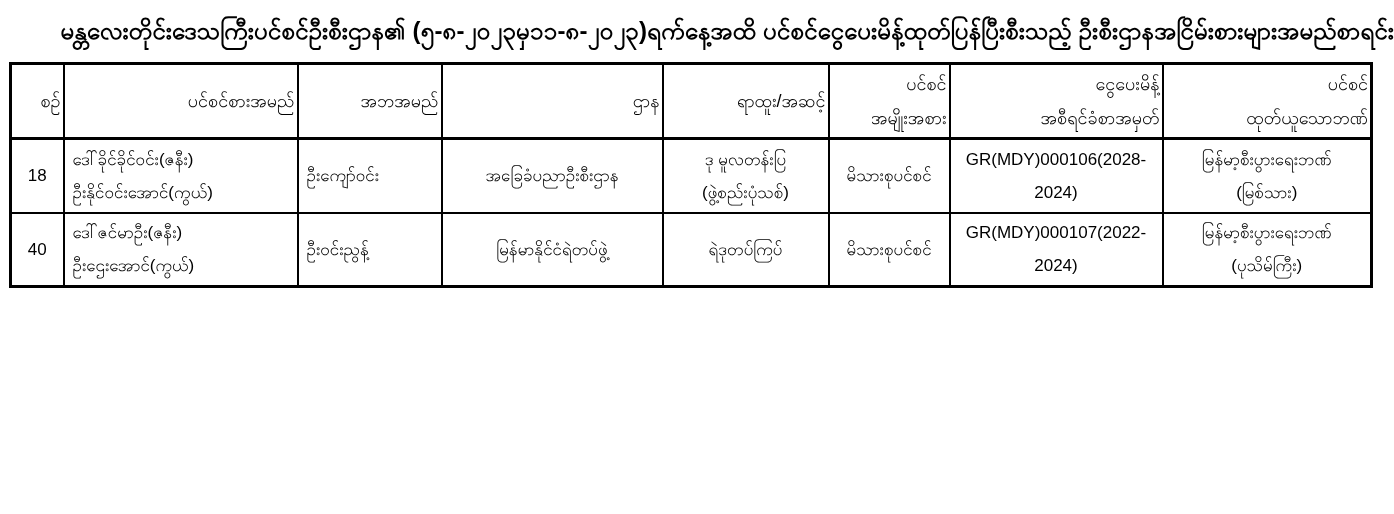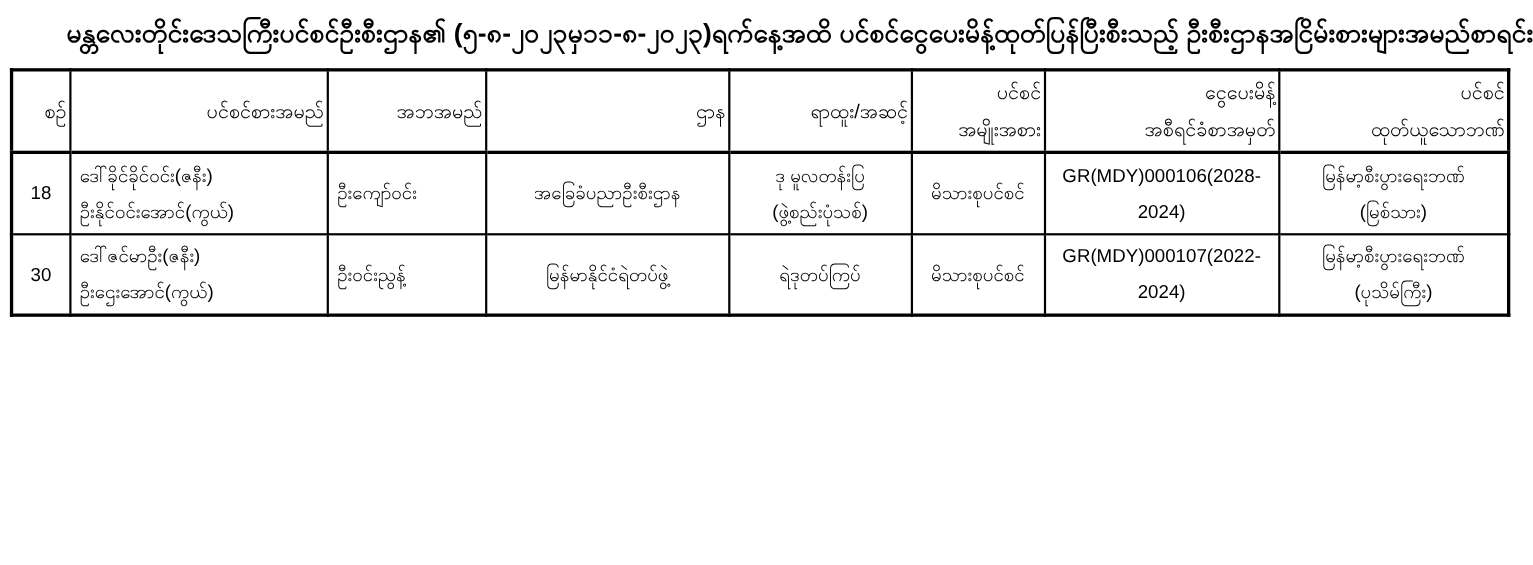--- a/index.html
+++ b/index.html
@@ -115,21 +115,21 @@
           <div>(ဖွဲ့စည်းပုံသစ်)</div>
         </td>
         <td class="c-center">မိသားစုပင်စင်</td>
         <td class="c-num">GR(MDY)000106(2028-2024)</td>
         <td class="c-center">
           <div>မြန်မာ့စီးပွားရေးဘဏ်</div>
           <div>(မြစ်သား)</div>
         </td>
       </tr>
       <tr>
-        <td class="c-num">30</td>
+        <td class="c-num">40</td>
         <td class="c-left">
           <div>ဒေါ်ဇင်မာဦး(ဇနီး)</div>
           <div>ဦးဌေးအောင်(ကွယ်)</div>
         </td>
         <td class="c-left">ဦးဝင်းညွန့်</td>
         <td class="c-center">မြန်မာနိုင်ငံရဲတပ်ဖွဲ့</td>
         <td class="c-center">
           <div>ရဲဒုတပ်ကြပ်</div>
           <div></div>
         </td>

